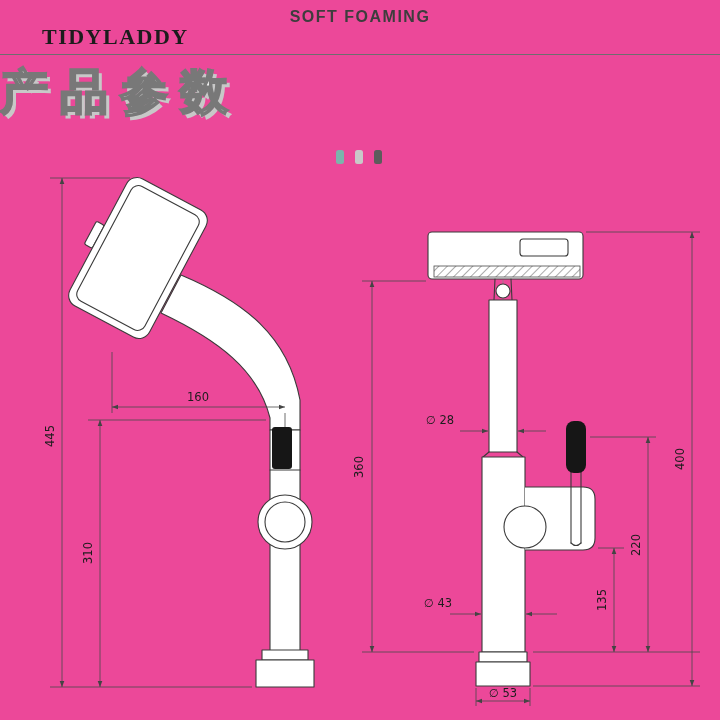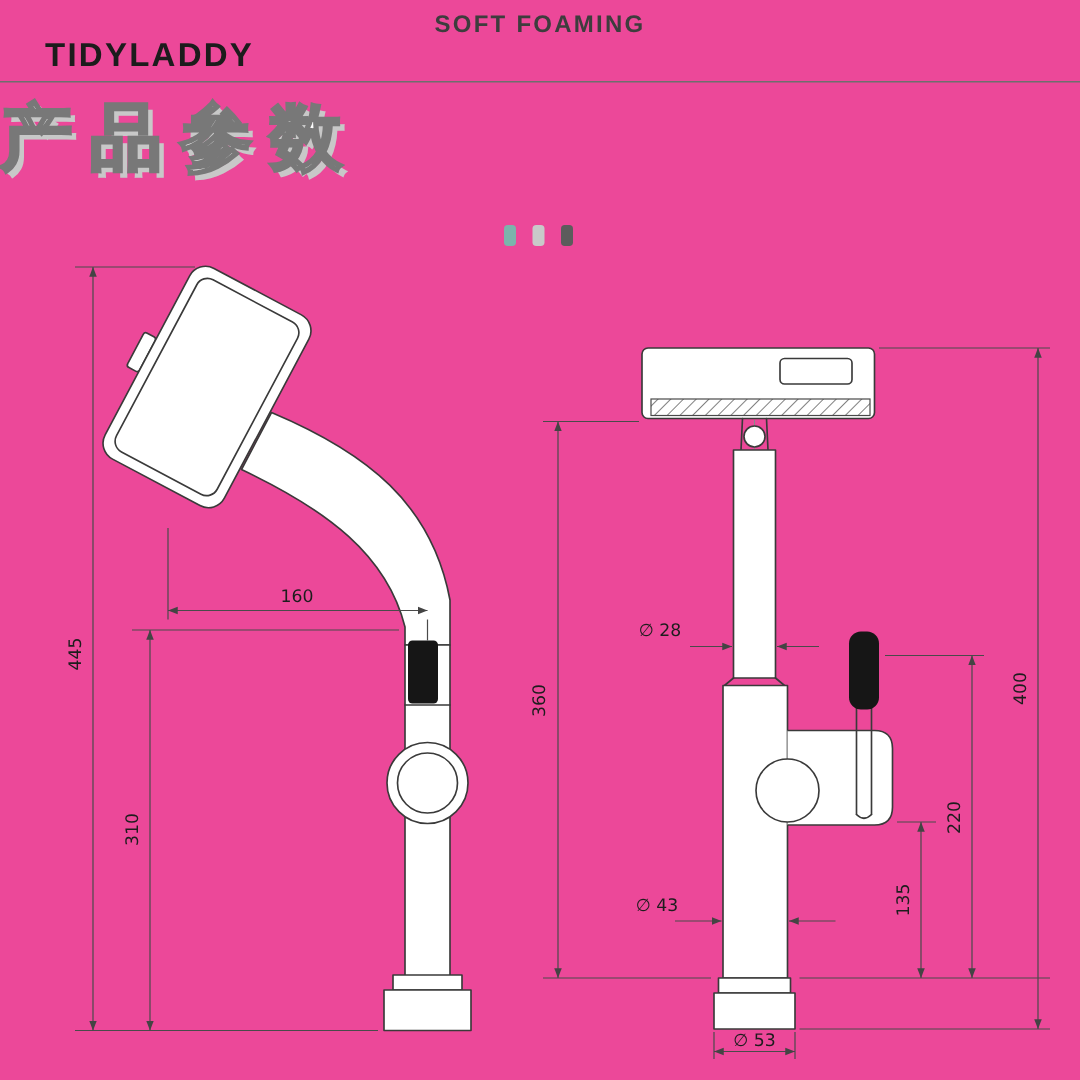--- a/index.html
+++ b/index.html
@@ -1,20 +1,20 @@
 <!DOCTYPE html>
 <html><head>
 <meta charset="utf-8">
 <style>
   html,body{margin:0;padding:0;background:#ffffff;}
   .page{position:relative;width:720px;height:720px;background:#ec4899;overflow:hidden;
         font-family:"Liberation Sans",sans-serif;}
   .tagline{position:absolute;top:8px;left:0;width:100%;text-align:center;
            font-size:16px;font-weight:700;letter-spacing:1.5px;color:#3d3d3d;}
-  .brand{position:absolute;top:24px;left:30px;font-family:Liberation Sans, sans-serif;
+  .brand{position:absolute;top:24px;left:42px;font-family:Liberation Serif, serif;
          font-size:22px;font-weight:700;letter-spacing:1.5px;color:#1c1c1c;}
   .header-rule{position:absolute;top:54px;left:0;width:720px;height:0;
                border-top:1.5px solid #6e6e6e;}
   .title{position:absolute;top:60px;left:0;width:100%;margin:0;
          font-size:48px;font-weight:900;letter-spacing:12px;color:#fdfdfd;
          -webkit-text-stroke:2px #787878;text-shadow:4px 4px 0 #c8c8c8;}
   .dots-wrap{position:absolute;top:148px;left:0;width:100%;text-align:center;}
   .drawing{position:absolute;top:0;left:0;}
   .drawing .ln{fill:none;stroke:#3a3a3a;stroke-width:1.1;stroke-linejoin:round;stroke-linecap:round;}
   .drawing .fw{fill:#ffffff;stroke:#3a3a3a;stroke-width:1.1;stroke-linejoin:round;}

